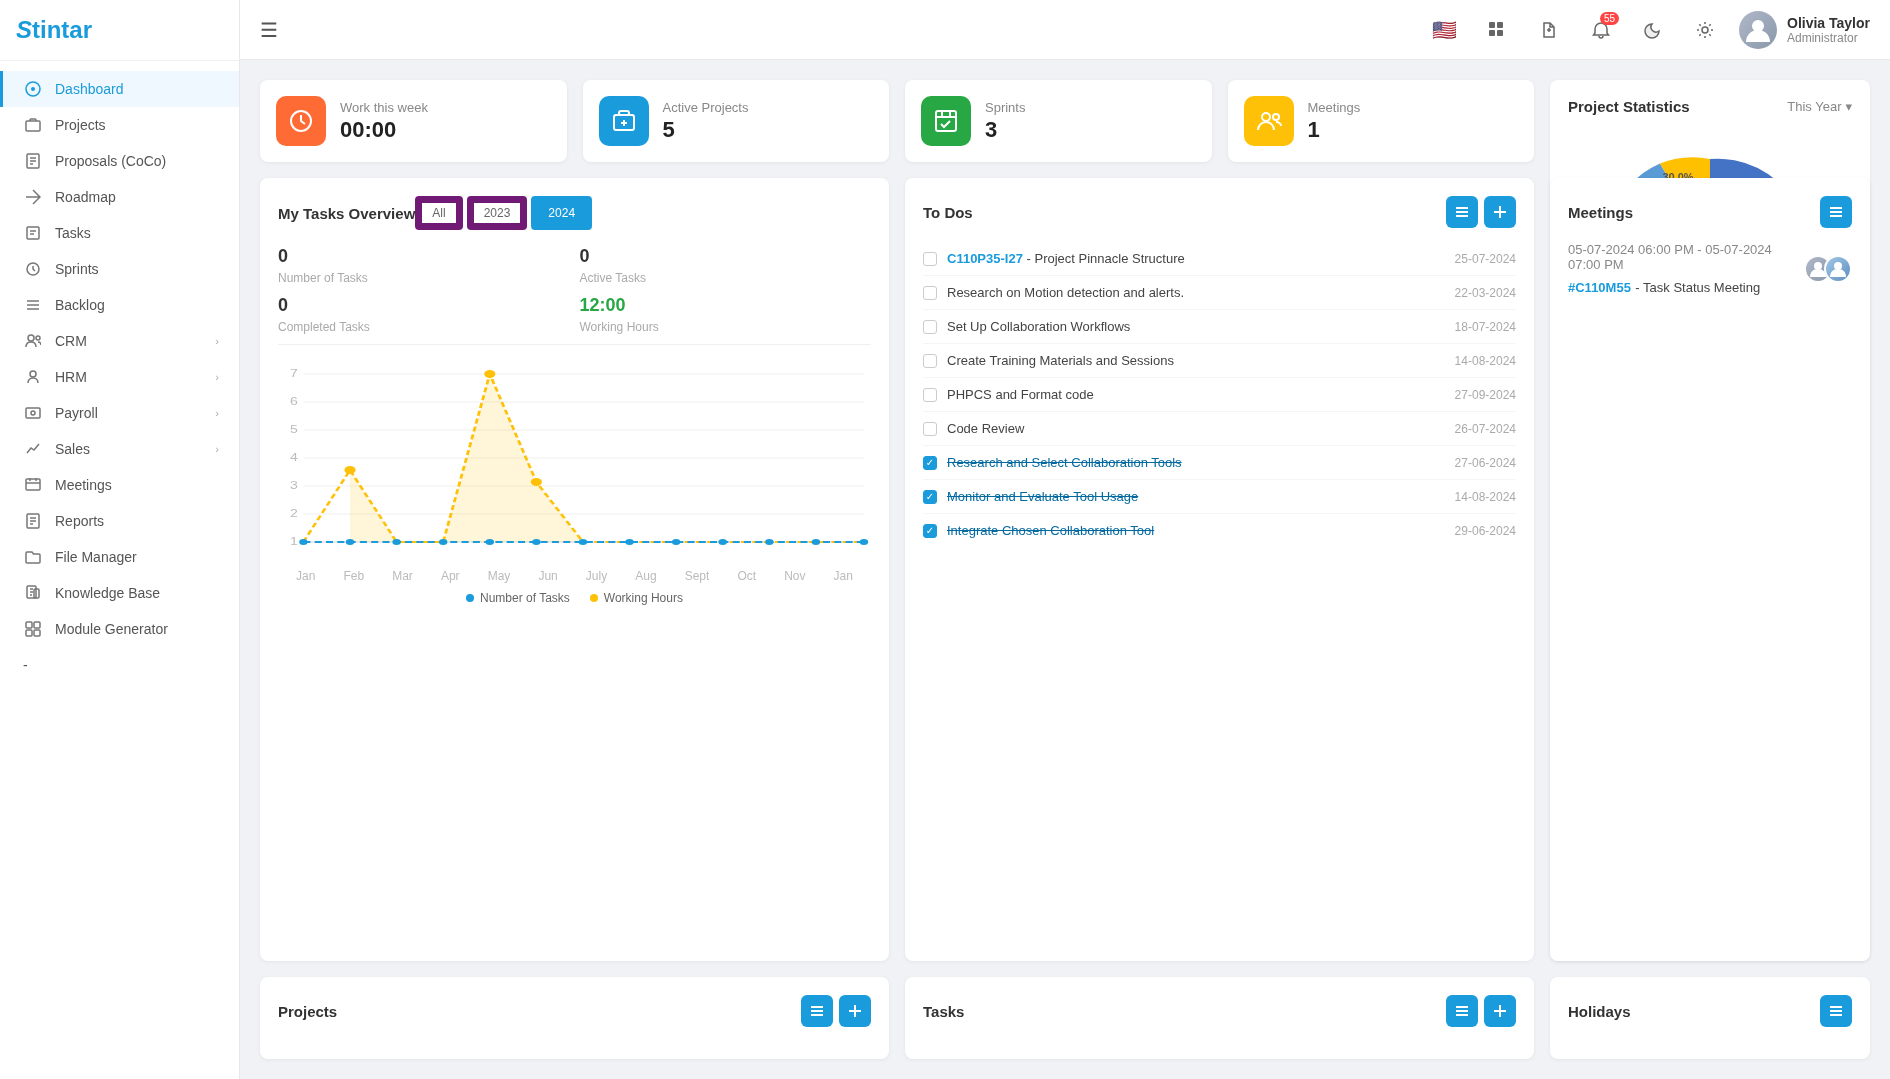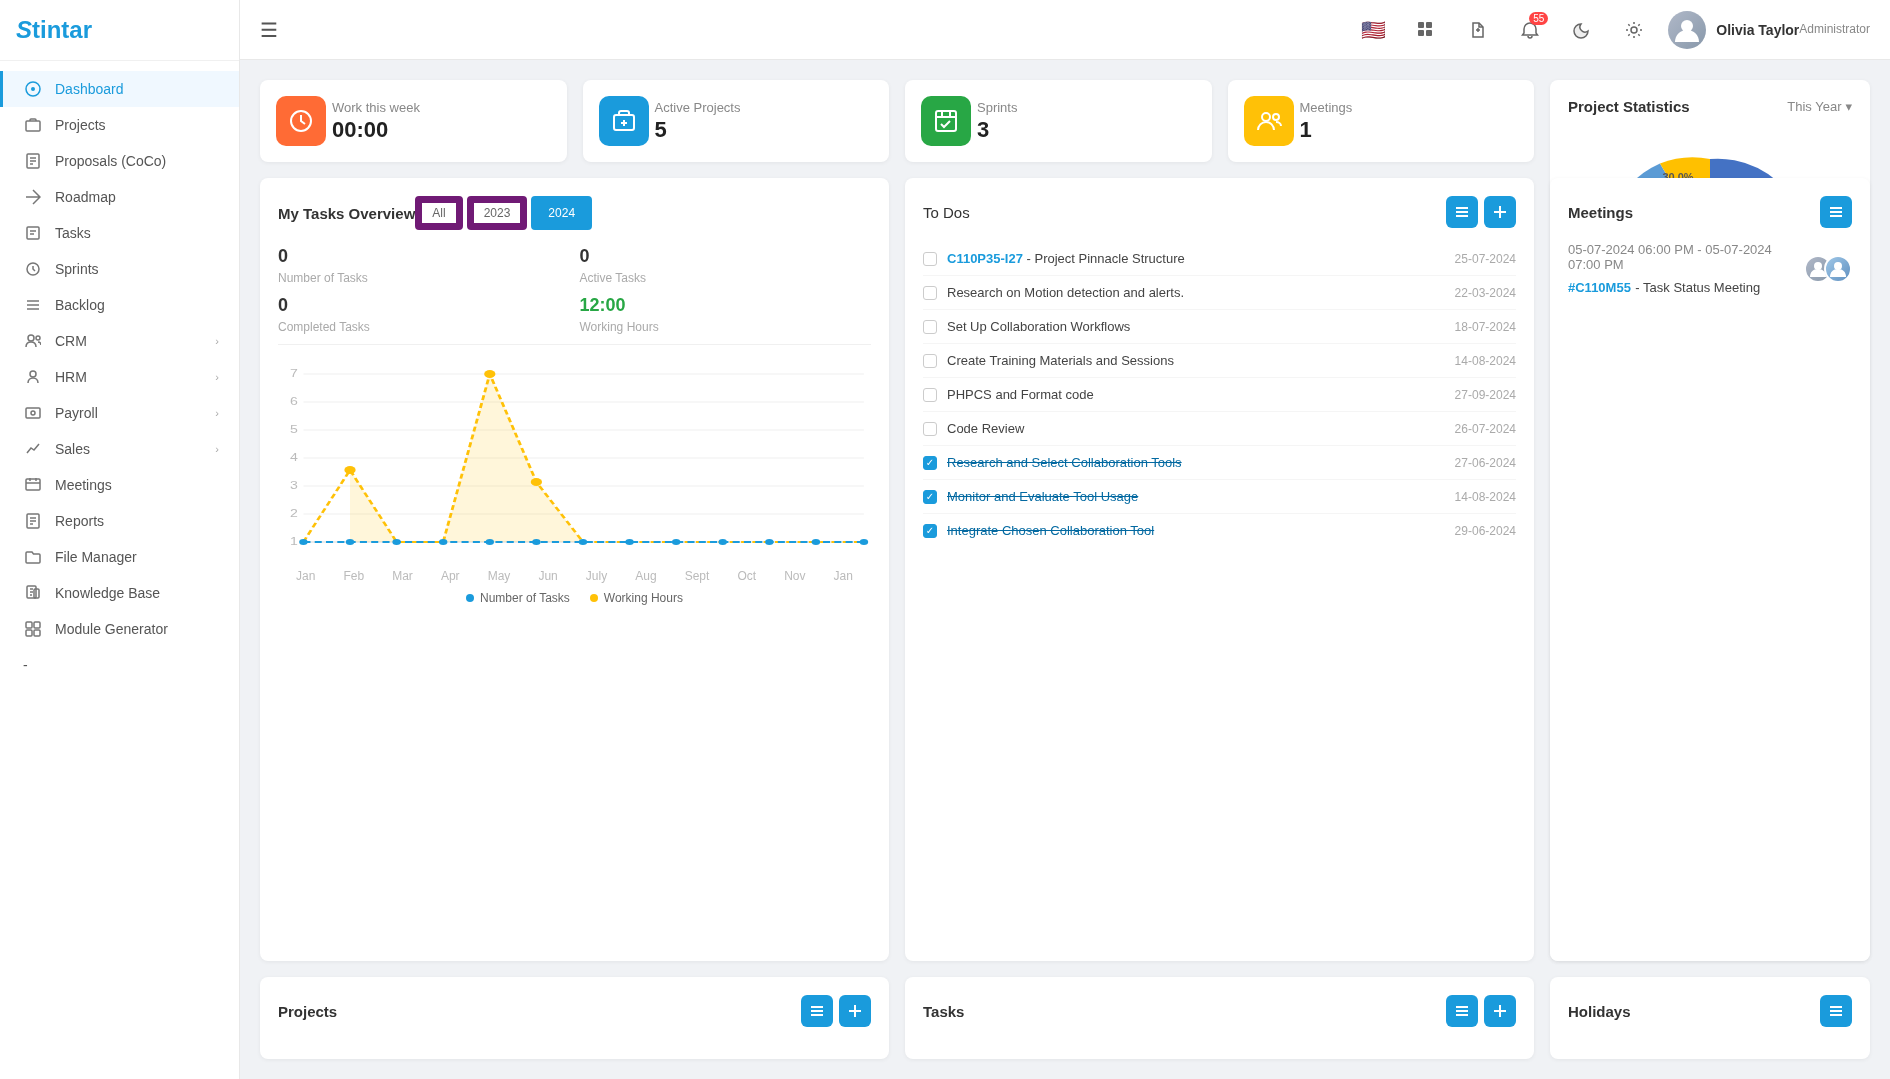--- a/index.html
+++ b/index.html
@@ -18,30 +18,30 @@
 
     
     .main { flex: 1; display: flex; flex-direction: column; overflow: hidden; }
     .header { background: #fff; height: 60px; display: flex; align-items: center; padding: 0 20px; border-bottom: 1px solid #e8e8e8; gap: 16px; }
     .header-menu { font-size: 20px; cursor: pointer; color: #555; margin-right: 8px; }
     .header-spacer { flex: 1; }
     .header-icon { width: 36px; height: 36px; display: flex; align-items: center; justify-content: center; cursor: pointer; color: #555; font-size: 18px; position: relative; }
     .badge { position: absolute; top: 0; right: 0; background: #ff4444; color: #fff; font-size: 10px; border-radius: 10px; padding: 1px 4px; min-width: 16px; text-align: center; }
     .user-info { display: flex; align-items: center; gap: 10px; cursor: pointer; }
     .user-avatar { width: 38px; height: 38px; border-radius: 50%; background: #ccc; overflow: hidden; display: flex; align-items: center; justify-content: center; font-size: 16px; }
-    .user-details { display: flex; }
+    .user-details { display: flex; flex-direction: column; }
     .user-name { font-weight: 600; font-size: 14px; color: #333; }
     .user-role { font-size: 12px; color: #888; }
 
     
     .content { flex: 1; overflow-y: auto; padding: 20px; display: grid; grid-template-columns: 1fr 1fr 320px; grid-template-rows: auto auto auto; gap: 16px; }
 
     
     .stat-cards { grid-column: 1 / 3; display: grid; grid-template-columns: repeat(4, 1fr); gap: 16px; }
-    .stat-card { background: #fff; border-radius: 8px; padding: 16px; display: flex; align-items: center; gap: 6px; box-shadow: 0 1px 4px rgba(0,0,0,0.06); }
+    .stat-card { background: #fff; border-radius: 8px; padding: 16px; display: flex; align-items: center; gap: 14px; box-shadow: 0 1px 4px rgba(0,0,0,0.06); }
     .stat-icon { width: 50px; height: 50px; border-radius: 10px; display: flex; align-items: center; justify-content: center; font-size: 22px; flex-shrink: 0; }
     .stat-icon.orange { background: #ff6b35; }
     .stat-icon.blue { background: #1a9bdc; }
     .stat-icon.green { background: #28a745; }
     .stat-icon.yellow { background: #ffc107; }
     .stat-text { display: flex; flex-direction: column; }
     .stat-label { font-size: 13px; color: #888; }
     .stat-value { font-size: 22px; font-weight: 700; color: #222; margin-top: 2px; }
 
     
@@ -68,21 +68,21 @@
 
     
     .chart-area { position: relative; height: 220px; }
     .chart-legend { display: flex; justify-content: center; gap: 20px; margin-top: 8px; }
     .legend-item { display: flex; align-items: center; gap: 6px; font-size: 12px; color: #666; }
     .legend-dot { width: 8px; height: 8px; border-radius: 50%; }
 
     
     .todos { background: #fff; border-radius: 8px; padding: 18px; box-shadow: 0 1px 4px rgba(0,0,0,0.06); grid-column: 2; }
     .todo-header { display: flex; justify-content: space-between; align-items: center; margin-bottom: 14px; }
-    .todo-title { font-size: 15px; font-weight: 400; color: #333; }
+    .todo-title { font-size: 15px; font-weight: 700; color: #333; }
     .todo-actions { display: flex; gap: 6px; }
     .action-btn { width: 32px; height: 32px; border-radius: 6px; background: #1a9bdc; color: #fff; border: none; cursor: pointer; display: flex; align-items: center; justify-content: center; font-size: 14px; }
     .todo-item { display: flex; align-items: center; padding: 9px 0; border-bottom: 1px solid #f5f5f5; gap: 10px; font-size: 13px; }
     .todo-item:last-child { border-bottom: none; }
     .todo-checkbox { width: 14px; height: 14px; border: 1px solid #ccc; border-radius: 3px; flex-shrink: 0; cursor: pointer; display: flex; align-items: center; justify-content: center; }
     .todo-checkbox.checked { background: #1a9bdc; border-color: #1a9bdc; color: #fff; font-size: 10px; }
     .todo-link { color: #1a9bdc; font-weight: 600; text-decoration: none; }
     .todo-text { flex: 1; color: #444; }
     .todo-text.strikethrough { text-decoration: line-through; color: #0369a1; }
     .todo-date { font-size: 12px; color: #aaa; white-space: nowrap; }

